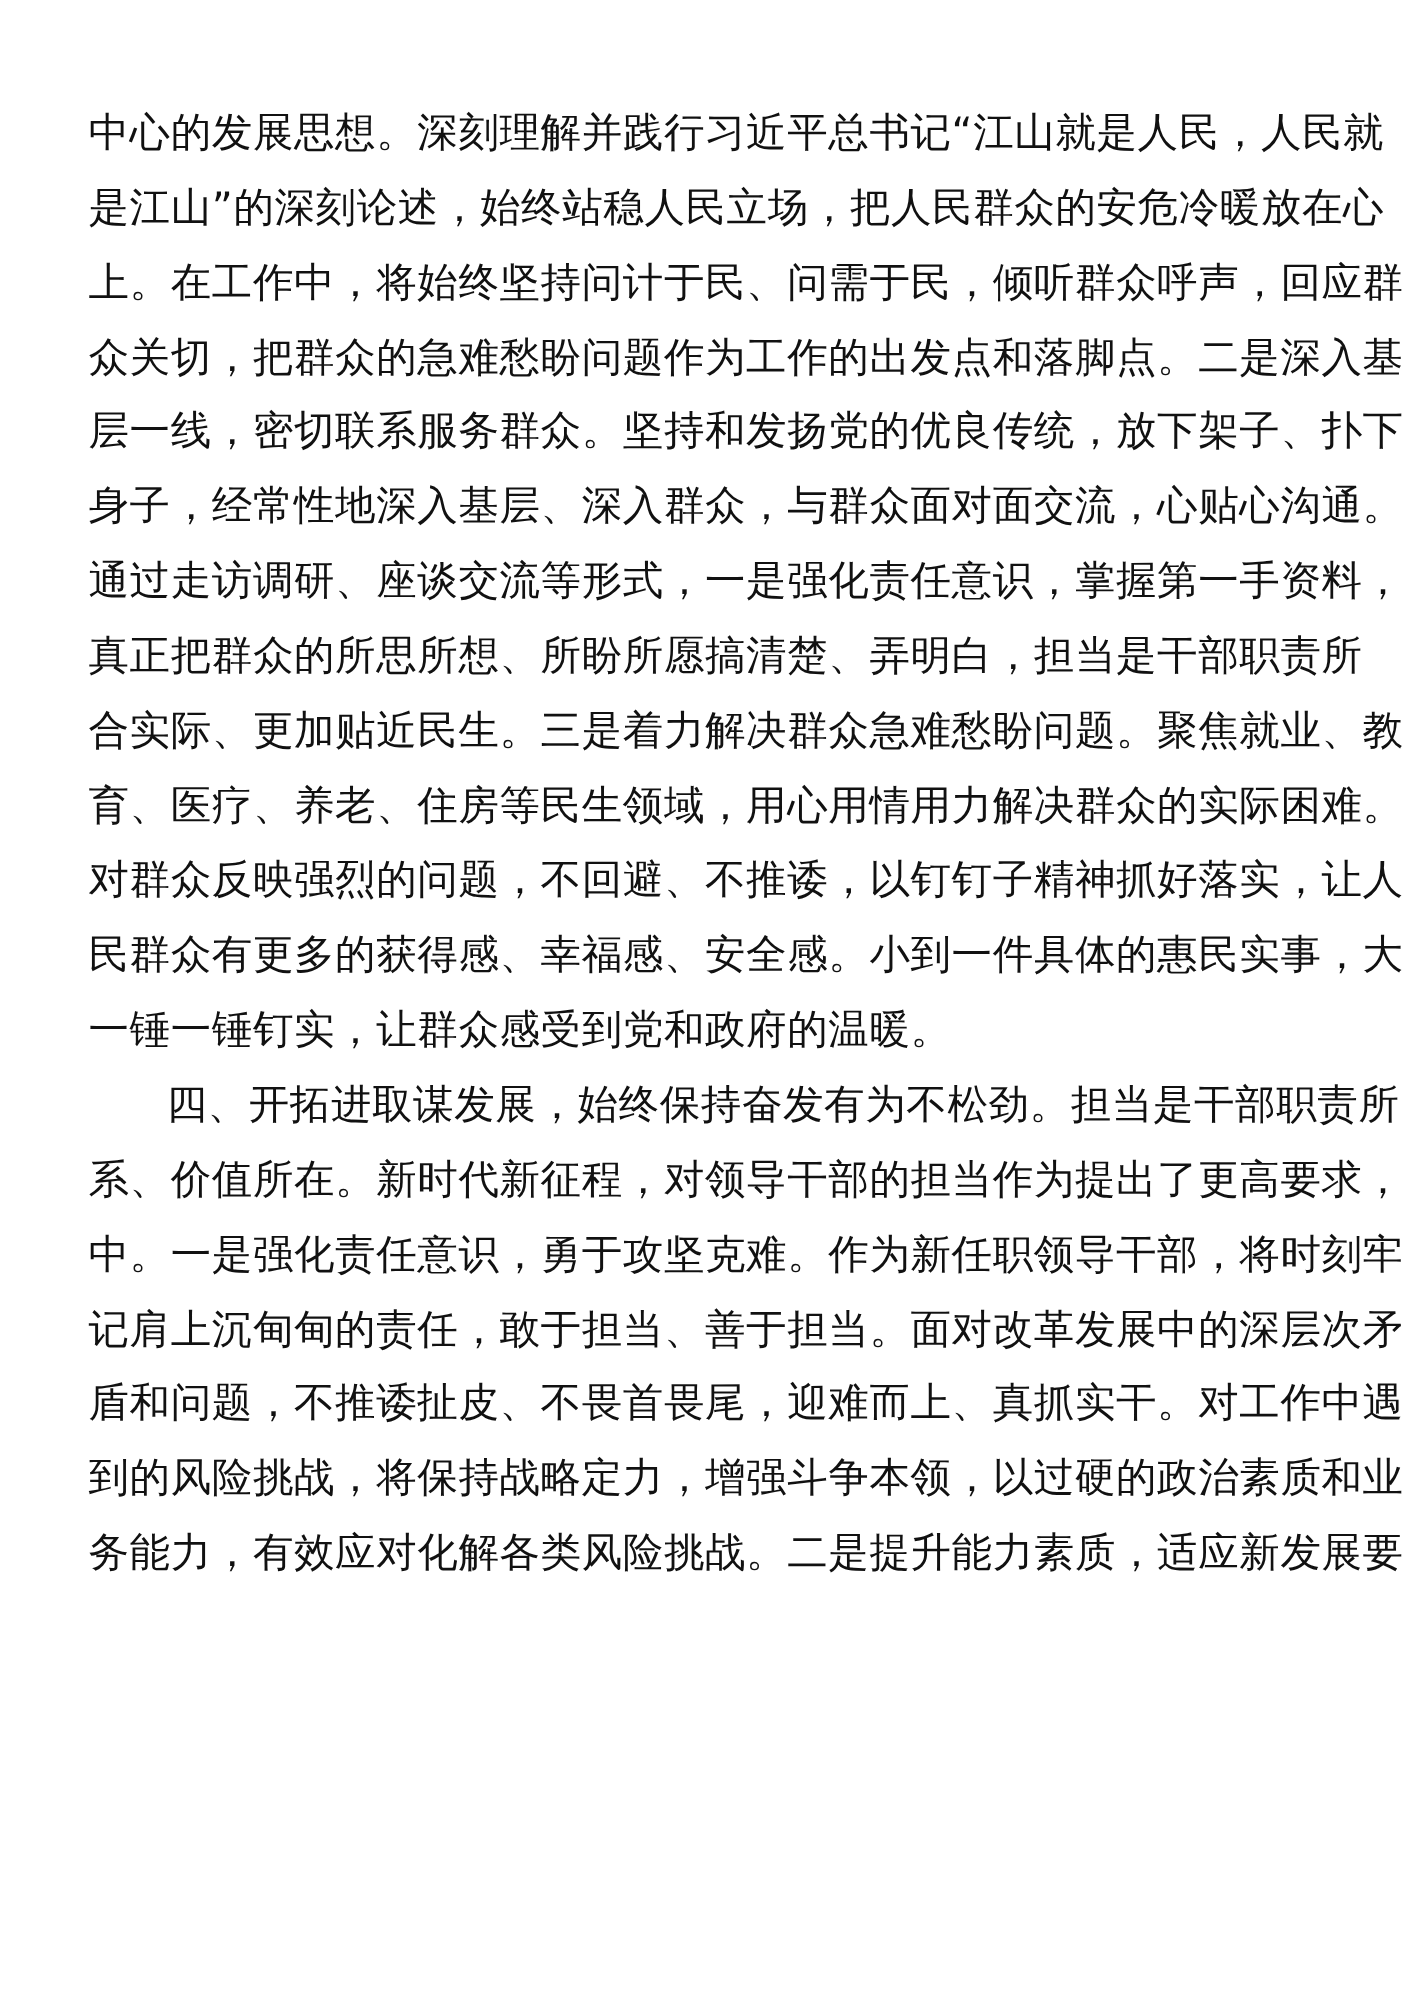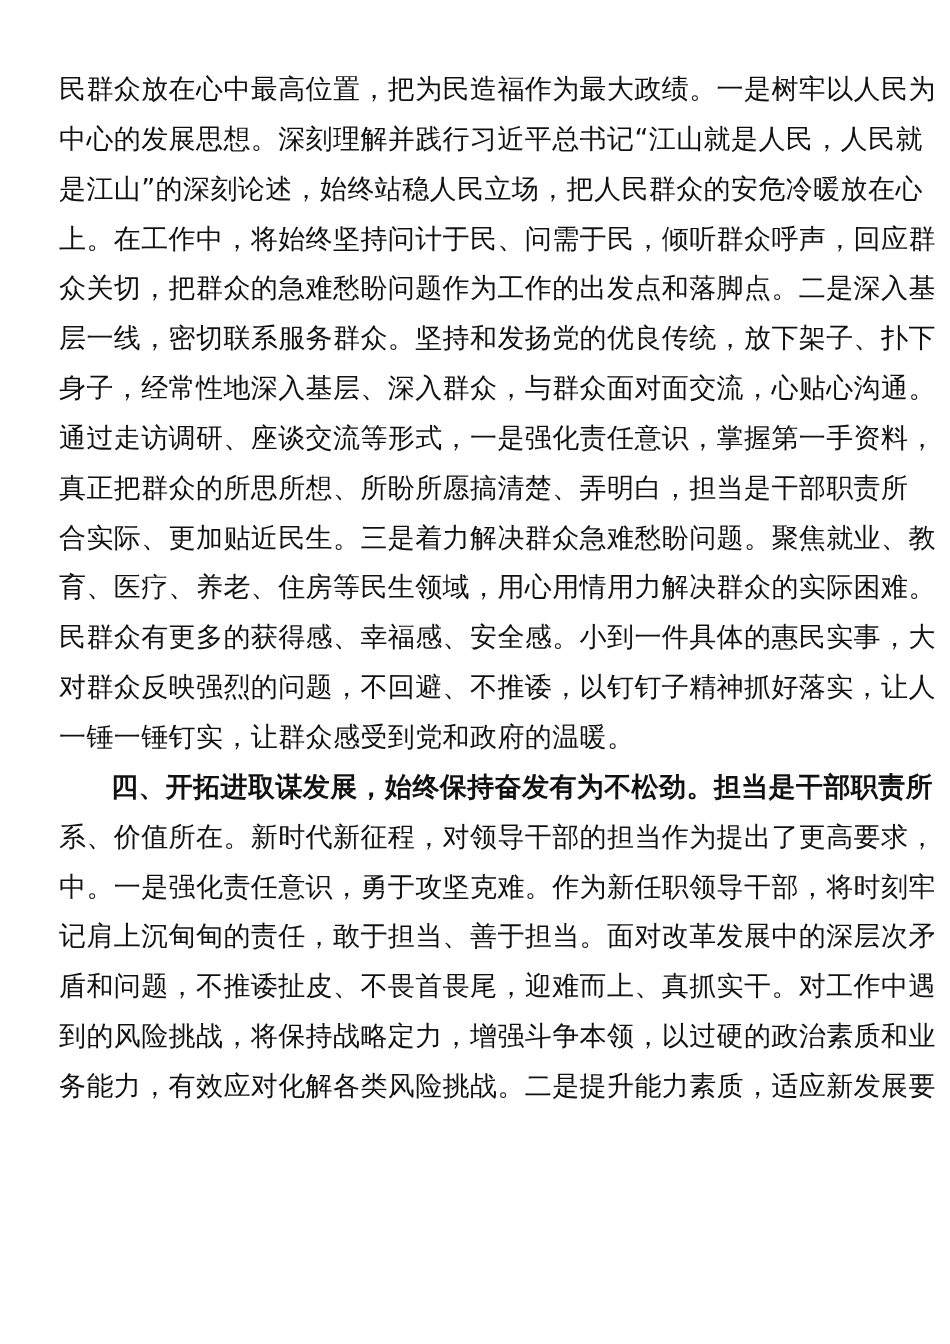--- a/index.html
+++ b/index.html
@@ -29,41 +29,39 @@
       letter-spacing: 0.4px;
     }
     .line.justify {
       text-align: justify;
       text-align-last: justify;
       width: 816px;
     }
     .line.indent {
       padding-left: 52px;
       width: 764px;
-      font-weight: bold;
     }
   </style>
 </head>
 <body>
 
 <div class="page">
   <div>
-    <div class="line justify">民群众放在心中最高位置，把为民造福作为最大政绩。一是树牢以人民为</div>
     <div class="line justify">中心的发展思想。深刻理解并践行习近平总书记“江山就是人民，人民就</div>
     <div class="line justify">是江山”的深刻论述，始终站稳人民立场，把人民群众的安危冷暖放在心</div>
     <div class="line justify">上。在工作中，将始终坚持问计于民、问需于民，倾听群众呼声，回应群</div>
     <div class="line justify">众关切，把群众的急难愁盼问题作为工作的出发点和落脚点。二是深入基</div>
     <div class="line justify">层一线，密切联系服务群众。坚持和发扬党的优良传统，放下架子、扑下</div>
     <div class="line justify">身子，经常性地深入基层、深入群众，与群众面对面交流，心贴心沟通。</div>
     <div class="line justify">通过走访调研、座谈交流等形式，一是强化责任意识，掌握第一手资料，</div>
     <div class="line justify">真正把群众的所思所想、所盼所愿搞清楚、弄明白，担当是干部职责所</div>
     <div class="line justify">合实际、更加贴近民生。三是着力解决群众急难愁盼问题。聚焦就业、教</div>
     <div class="line justify">育、医疗、养老、住房等民生领域，用心用情用力解决群众的实际困难。</div>
+    <div class="line justify">对群众反映强烈的问题，不回避、不推诿，以钉钉子精神抓好落实，让人</div>
     <div class="line justify">民群众有更多的获得感、幸福感、安全感。小到一件具体的惠民实事，大</div>
-    <div class="line justify">对群众反映强烈的问题，不回避、不推诿，以钉钉子精神抓好落实，让人</div>
     <div class="line">一锤一锤钉实，让群众感受到党和政府的温暖。</div>
   </div>
   <div>
     <div class="line justify indent">四、开拓进取谋发展，始终保持奋发有为不松劲。担当是干部职责所</div>
     <div class="line justify">系、价值所在。新时代新征程，对领导干部的担当作为提出了更高要求，</div>
     <div class="line justify">中。一是强化责任意识，勇于攻坚克难。作为新任职领导干部，将时刻牢</div>
     <div class="line justify">记肩上沉甸甸的责任，敢于担当、善于担当。面对改革发展中的深层次矛</div>
     <div class="line justify">盾和问题，不推诿扯皮、不畏首畏尾，迎难而上、真抓实干。对工作中遇</div>
     <div class="line justify">到的风险挑战，将保持战略定力，增强斗争本领，以过硬的政治素质和业</div>
     <div class="line justify">务能力，有效应对化解各类风险挑战。二是提升能力素质，适应新发展要</div>

